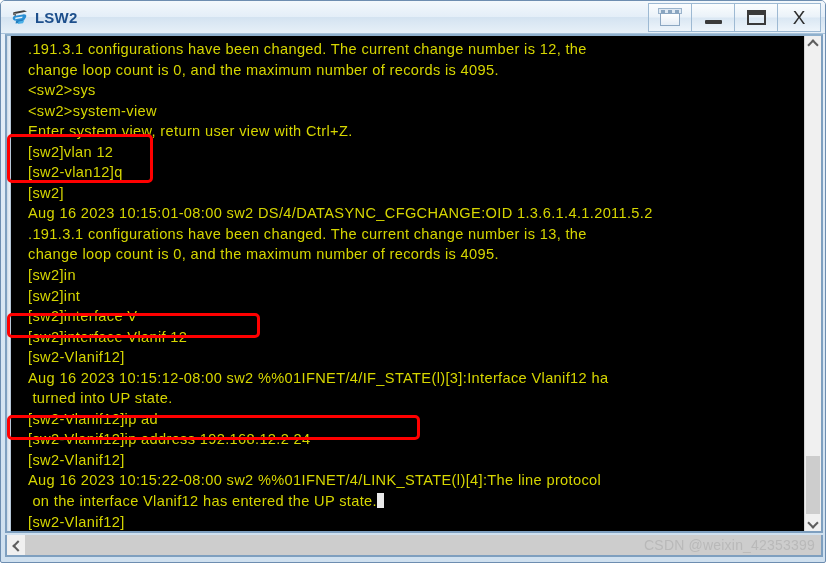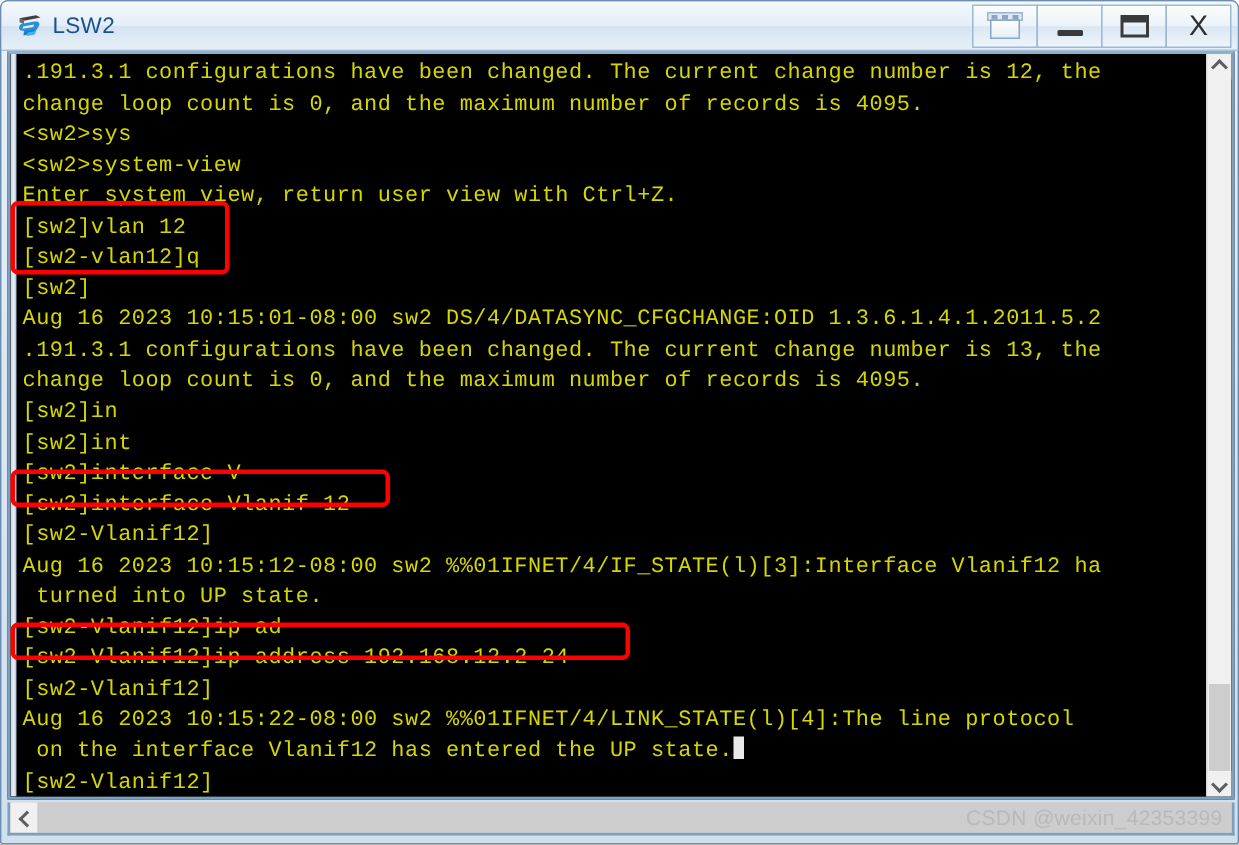--- a/index.html
+++ b/index.html
@@ -44,21 +44,21 @@
   .app-icon {
     width: 20px;
     height: 20px;
     position: relative;
     flex: 0 0 auto;
   }
   .app-icon svg { display: block; }
   .title-text {
     font-family: "Liberation Sans", sans-serif;
     font-size: 15px;
-    font-weight: normal;
+    font-weight: bold;
     color: #1d4f8c;
     margin-left: 5px;
     letter-spacing: 0.2px;
     white-space: nowrap;
   }
 
   .title-buttons {
     position: absolute;
     right: 6px;
     top: 2px;
@@ -127,28 +127,29 @@
     position: absolute;
     left: 0; top: 0;
     right: 17px;
     bottom: 0;
     background: #000000;
     overflow: hidden;
     padding: 1px 0 0 1px;
     box-sizing: border-box;
   }
   .term-text {
-    font-family: Liberation Mono, monospace;
+    font-family: Liberation Sans, sans-serif;
     font-size: 14.6px;
     line-height: 20.55px;
     color: #d6d600;
     white-space: pre;
     letter-spacing: 0.35px;
     padding-left: 7px;
     padding-top: 2px;
+    margin-left: 13px;
   }
   .term-text .line { height: 20.55px; }
   .caret {
     display: inline-block;
     width: 7px;
     height: 15px;
     background: #e9e9e9;
     vertical-align: -2px;
     margin-left: 0px;
   }

